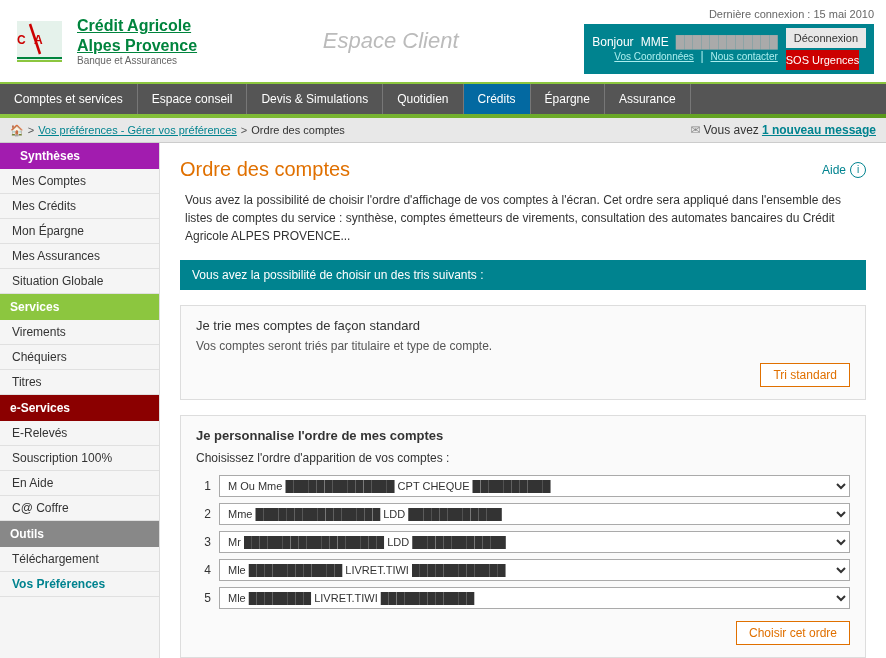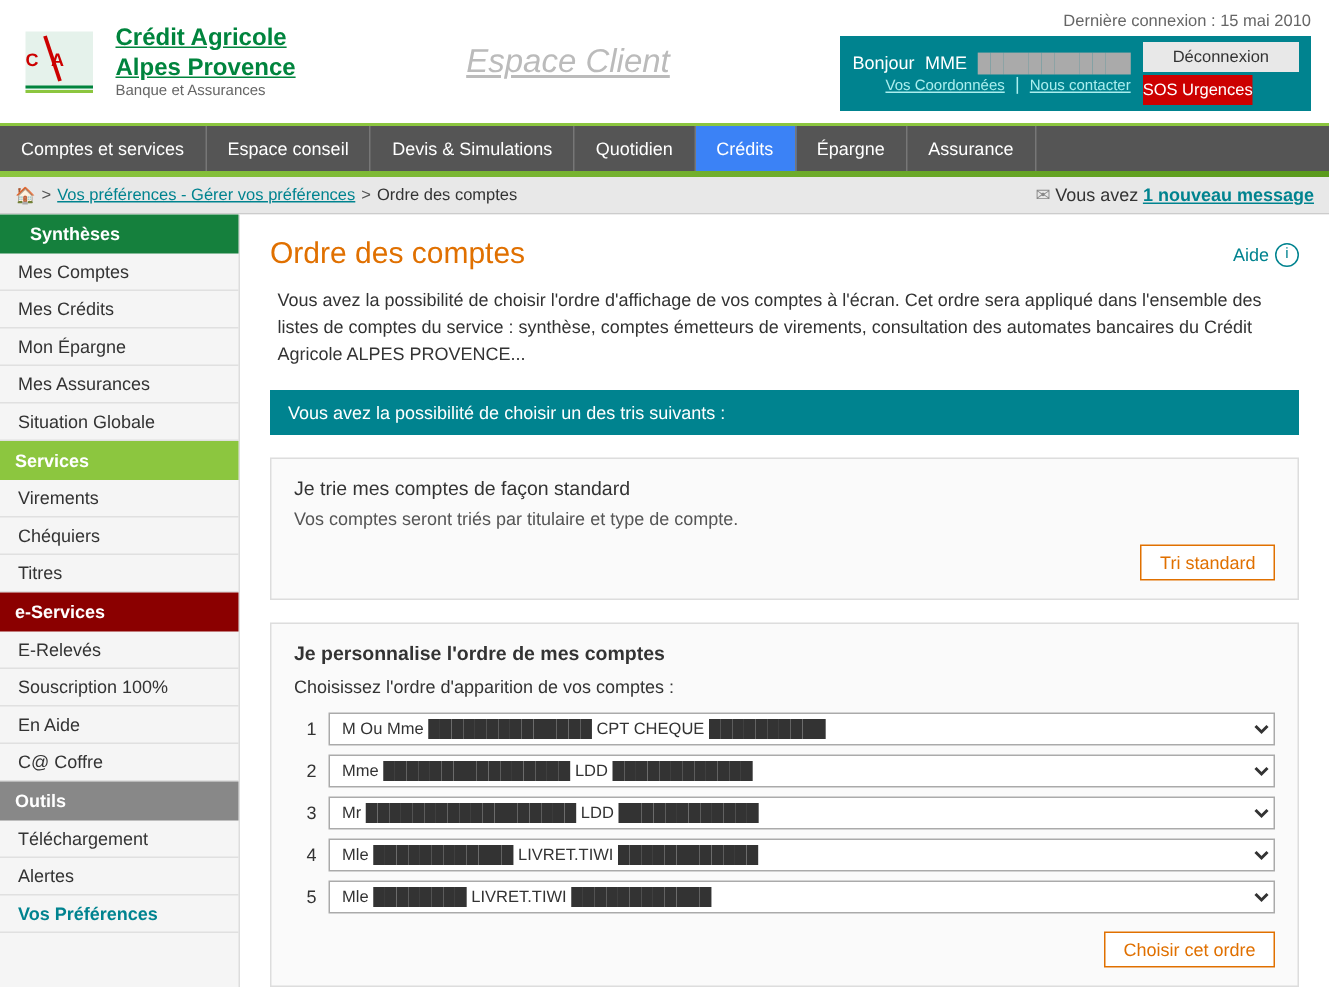--- a/index.html
+++ b/index.html
@@ -11,47 +11,47 @@
     .logo-text h1 { color: #00843d; font-size: 16px; font-weight: bold; line-height: 1.2; text-decoration: underline; }
     .logo-text p { color: #666; font-size: 10px; }
     .espace-client { color: #999; font-size: 20px; margin: 0 auto; }
     .header-right { text-align: right; }
     .last-login { color: #666; font-size: 11px; margin-bottom: 4px; }
     .user-info { background: #00838f; color: white; padding: 4px 8px; display: flex; align-items: center; gap: 8px; }
     .user-info-inner { flex: 1; }
     .bonjour { font-size: 11px; }
     .user-links { font-size: 10px; }
     .user-links a { color: #aee; text-decoration: underline; font-size: 10px; text-align: center; }
-    .btn-deconnexion { background: #e8e8e8; color: #333; padding: 4px 20px; border: none; cursor: pointer; font-size: 11px; }
+    .btn-deconnexion { background: #e8e8e8; color: #333; padding: 4px 8px; border: none; cursor: pointer; font-size: 11px; }
     .btn-sos { background: #cc0000; color: white; padding: 4px 0; border: none; cursor: pointer; font-size: 11px; margin-top: 2px; display: block; }
 
     
     .main-nav { background: #555; display: flex; }
     .main-nav a { color: white; padding: 8px 14px; text-decoration: none; font-size: 12px; border-right: 1px solid #777; display: block; }
-    .main-nav a.active { background: #3b82f6; }
+    .main-nav a.active { background: #0369a1; }
 
     
     .green-stripe { height: 4px; background: linear-gradient(to right, #8cc63f, #5a9a1c); }
 
     
     .breadcrumb { background: #e8e8e8; padding: 5px 10px; display: flex; align-items: center; justify-content: space-between; border-bottom: 1px solid #ccc; }
     .breadcrumb-left { display: flex; align-items: center; gap: 4px; color: #666; }
     .breadcrumb-left a { color: #00838f; text-decoration: underline; font-size: 11px; }
     .breadcrumb-left span { color: #333; font-size: 11px; }
     .breadcrumb-right { color: #333; font-size: 11px; }
     .breadcrumb-right a { color: #00838f; text-decoration: underline; font-weight: bold; }
 
     
     .layout { display: flex; background: white; }
 
     
     .sidebar { width: 160px; min-width: 160px; background: #f5f5f5; border-right: 1px solid #ddd; }
     .sidebar-section { margin-bottom: 0; }
     .sidebar-header { padding: 6px 10px; font-size: 12px; font-weight: bold; color: white; }
-    .sidebar-header.syntheses { background: #15803d; padding-left: 20px; }
+    .sidebar-header.syntheses { background: #a21caf; padding-left: 20px; }
     .sidebar-header.services { background: #8cc63f; }
     .sidebar-header.eservices { background: #8b0000; }
     .sidebar-header.outils { background: #888; }
     .sidebar-item { padding: 5px 10px 5px 12px; border-bottom: 1px solid #e0e0e0; color: #333; cursor: pointer; font-size: 12px; }
     .sidebar-item.active { font-weight: bold; color: #00838f; }
 
     
     .main-content { flex: 1; padding: 15px 20px; }
     .page-title { color: #e07000; font-size: 20px; font-weight: normal; margin-bottom: 10px; border-bottom: none; display: flex; justify-content: space-between; align-items: center; }
     .aide-btn { font-size: 12px; color: #00838f; cursor: pointer; display: flex; align-items: center; gap: 4px; }
@@ -103,21 +103,21 @@
         <line x1="5" y1="42" x2="50" y2="42" stroke="#00843d" stroke-width="2"></line>
         <line x1="5" y1="45" x2="50" y2="45" stroke="#8cc63f" stroke-width="2"></line>
       </svg>
     </div>
     <div class="logo-text">
       <h1>Crédit Agricole</h1>
       <h1>Alpes Provence</h1>
       <p>Banque et Assurances</p>
     </div>
   </div>
-  <div class="espace-client" style="color:#bbb; font-size:22px; font-style:italic;text-decoration:underline;">Espace Client</div>
+  <div class="espace-client" style="color:#bbb; font-size:22px; font-style:italic;">Espace Client</div>
   <div class="header-right">
     <div class="last-login">Dernière connexion : 15 mai 2010</div>
     <div class="user-info">
       <div class="user-info-inner">
         <div class="bonjour">
           <span>Bonjour</span>
           <span style="margin-left:4px;">MME</span>
           <span style="color:#aaa; margin-left:4px;">████████████</span>
         </div>
         <div class="user-links">
@@ -185,21 +185,20 @@
       <div class="sidebar-header eservices">e-Services</div>
       <div class="sidebar-item">E-Relevés</div>
       <div class="sidebar-item">Souscription 100%</div>
       <div class="sidebar-item">En Aide</div>
       <div class="sidebar-item">C@ Coffre</div>
     </div>
 
     <div class="sidebar-section">
       <div class="sidebar-header outils">Outils</div>
       <div class="sidebar-item">Téléchargement</div>
-      <div class="sidebar-item">Alertes</div>
       <div class="sidebar-item active">Vos Préférences</div>
     </div>
   </div>
 
   <div class="main-content">
 
     <div class="page-title">
       <span style="color:#e07000; font-size:20px;">Ordre des comptes</span>
       <div class="aide-btn">
         <span>Aide</span>

